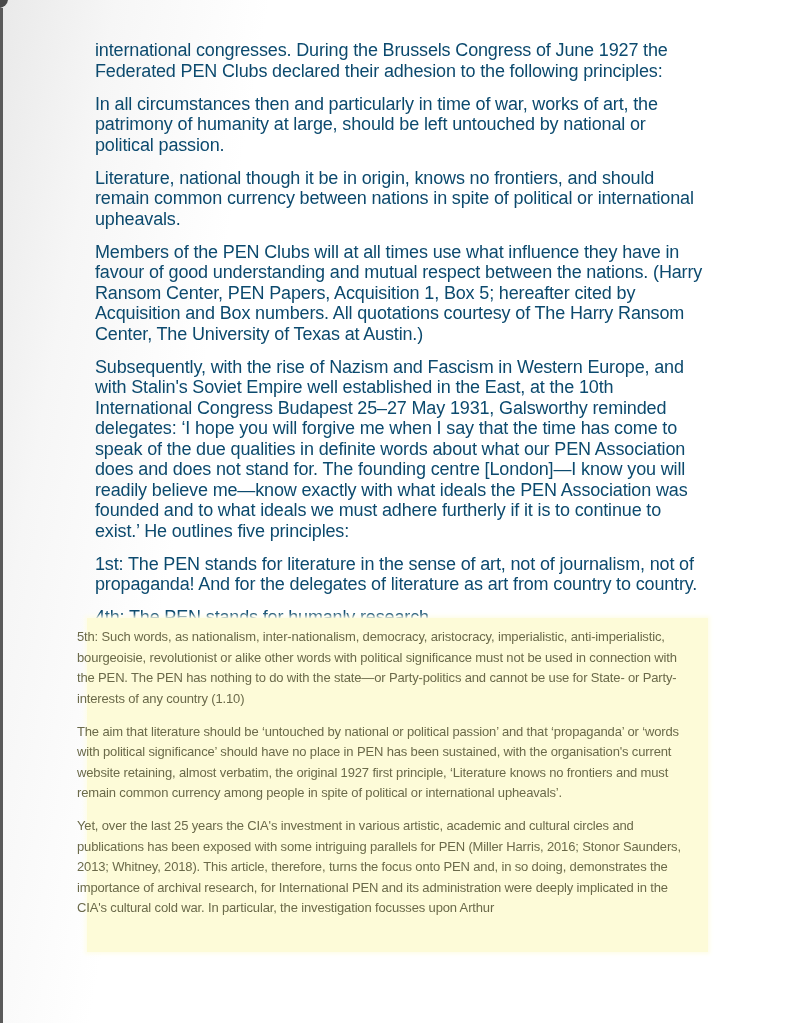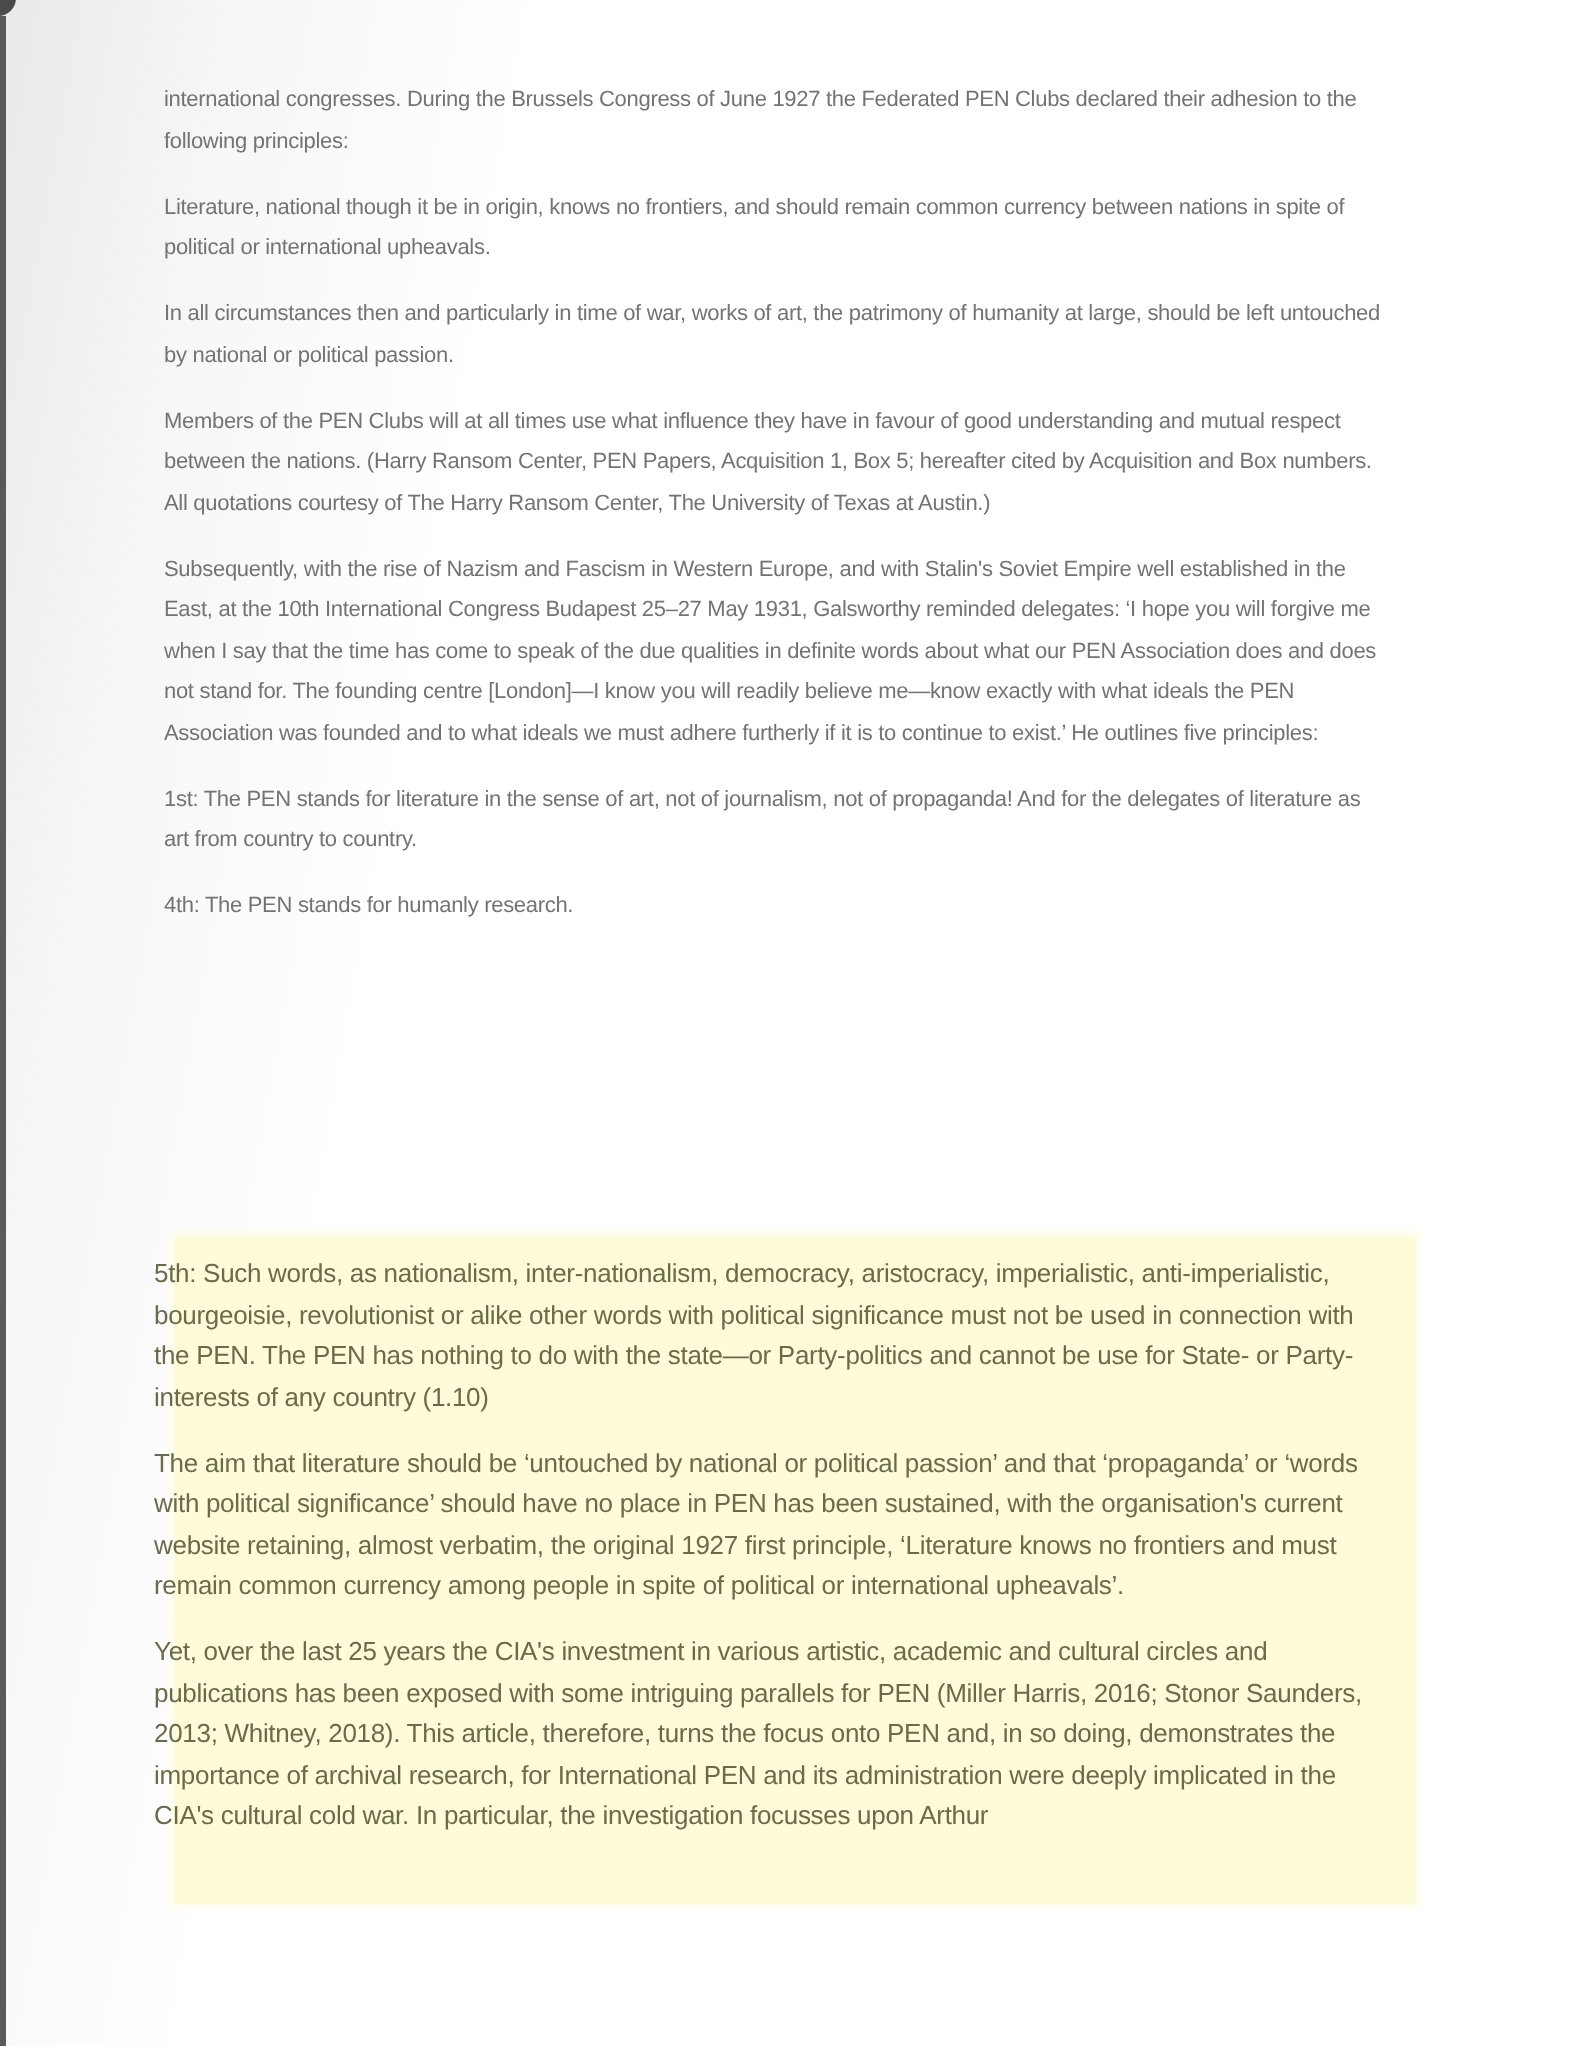--- a/index.html
+++ b/index.html
@@ -29,26 +29,26 @@
   }
   .corner {
     position: absolute;
     left: -10px; top: -10px;
     width: 18px; height: 18px;
     border-radius: 50%;
     background: #4a4a4a;
   }
   .content {
     position: absolute;
-    left: 82px;
+    left: 95px;
     top: 40px;
     width: 610px;
-    font-size: 11px;
+    font-size: 18px;
     line-height: 20.5px;
-    color: #737373;
+    color: #0c4a6e;
     letter-spacing: -0.15px;
   }
   .para {
     margin: 0 0 12.5px 0;
   }
   .highlight {
     position: absolute;
     left: 87px;
     top: 618px;
     width: 621px;
@@ -72,22 +72,22 @@
 </style>
 </head>
 <body>
 
 <div class="page-shade"></div>
 <div class="left-edge"></div>
 <div class="corner"></div>
 
 <div class="content">
   <p class="para">international congresses. During the Brussels Congress of June 1927 the Federated PEN Clubs declared their adhesion to the following principles:</p>
+  <p class="para">In all circumstances then and particularly in time of war, works of art, the patrimony of humanity at large, should be left untouched by national or political passion.</p>
   <p class="para">Literature, national though it be in origin, knows no frontiers, and should remain common currency between nations in spite of political or international upheavals.</p>
-  <p class="para">In all circumstances then and particularly in time of war, works of art, the patrimony of humanity at large, should be left untouched by national or political passion.</p>
   <p class="para">Members of the PEN Clubs will at all times use what influence they have in favour of good understanding and mutual respect between the nations. (Harry Ransom Center, PEN Papers, Acquisition 1, Box 5; hereafter cited by Acquisition and Box numbers. All quotations courtesy of The Harry Ransom Center, The University of Texas at Austin.)</p>
   <p class="para">Subsequently, with the rise of Nazism and Fascism in Western Europe, and with Stalin's Soviet Empire well established in the East, at the 10th International Congress Budapest 25–27 May 1931, Galsworthy reminded delegates: ‘I hope you will forgive me when I say that the time has come to speak of the due qualities in definite words about what our PEN Association does and does not stand for. The founding centre [London]—I know you will readily believe me—know exactly with what ideals the PEN Association was founded and to what ideals we must adhere furtherly if it is to continue to exist.’ He outlines five principles:</p>
   <p class="para">1st: The PEN stands for literature in the sense of art, not of journalism, not of propaganda! And for the delegates of literature as art from country to country.</p>
   <p class="para">4th: The PEN stands for humanly research.</p>
 </div>
 
 <div class="highlight"></div>
 
 <div class="hl-content">
   <p class="para">5th: Such words, as nationalism, inter-nationalism, democracy, aristocracy, imperialistic, anti-imperialistic, bourgeoisie, revolutionist or alike other words with political significance must not be used in connection with the PEN. The PEN has nothing to do with the state—or Party-politics and cannot be use for State- or Party-interests of any country (1.10)</p>

